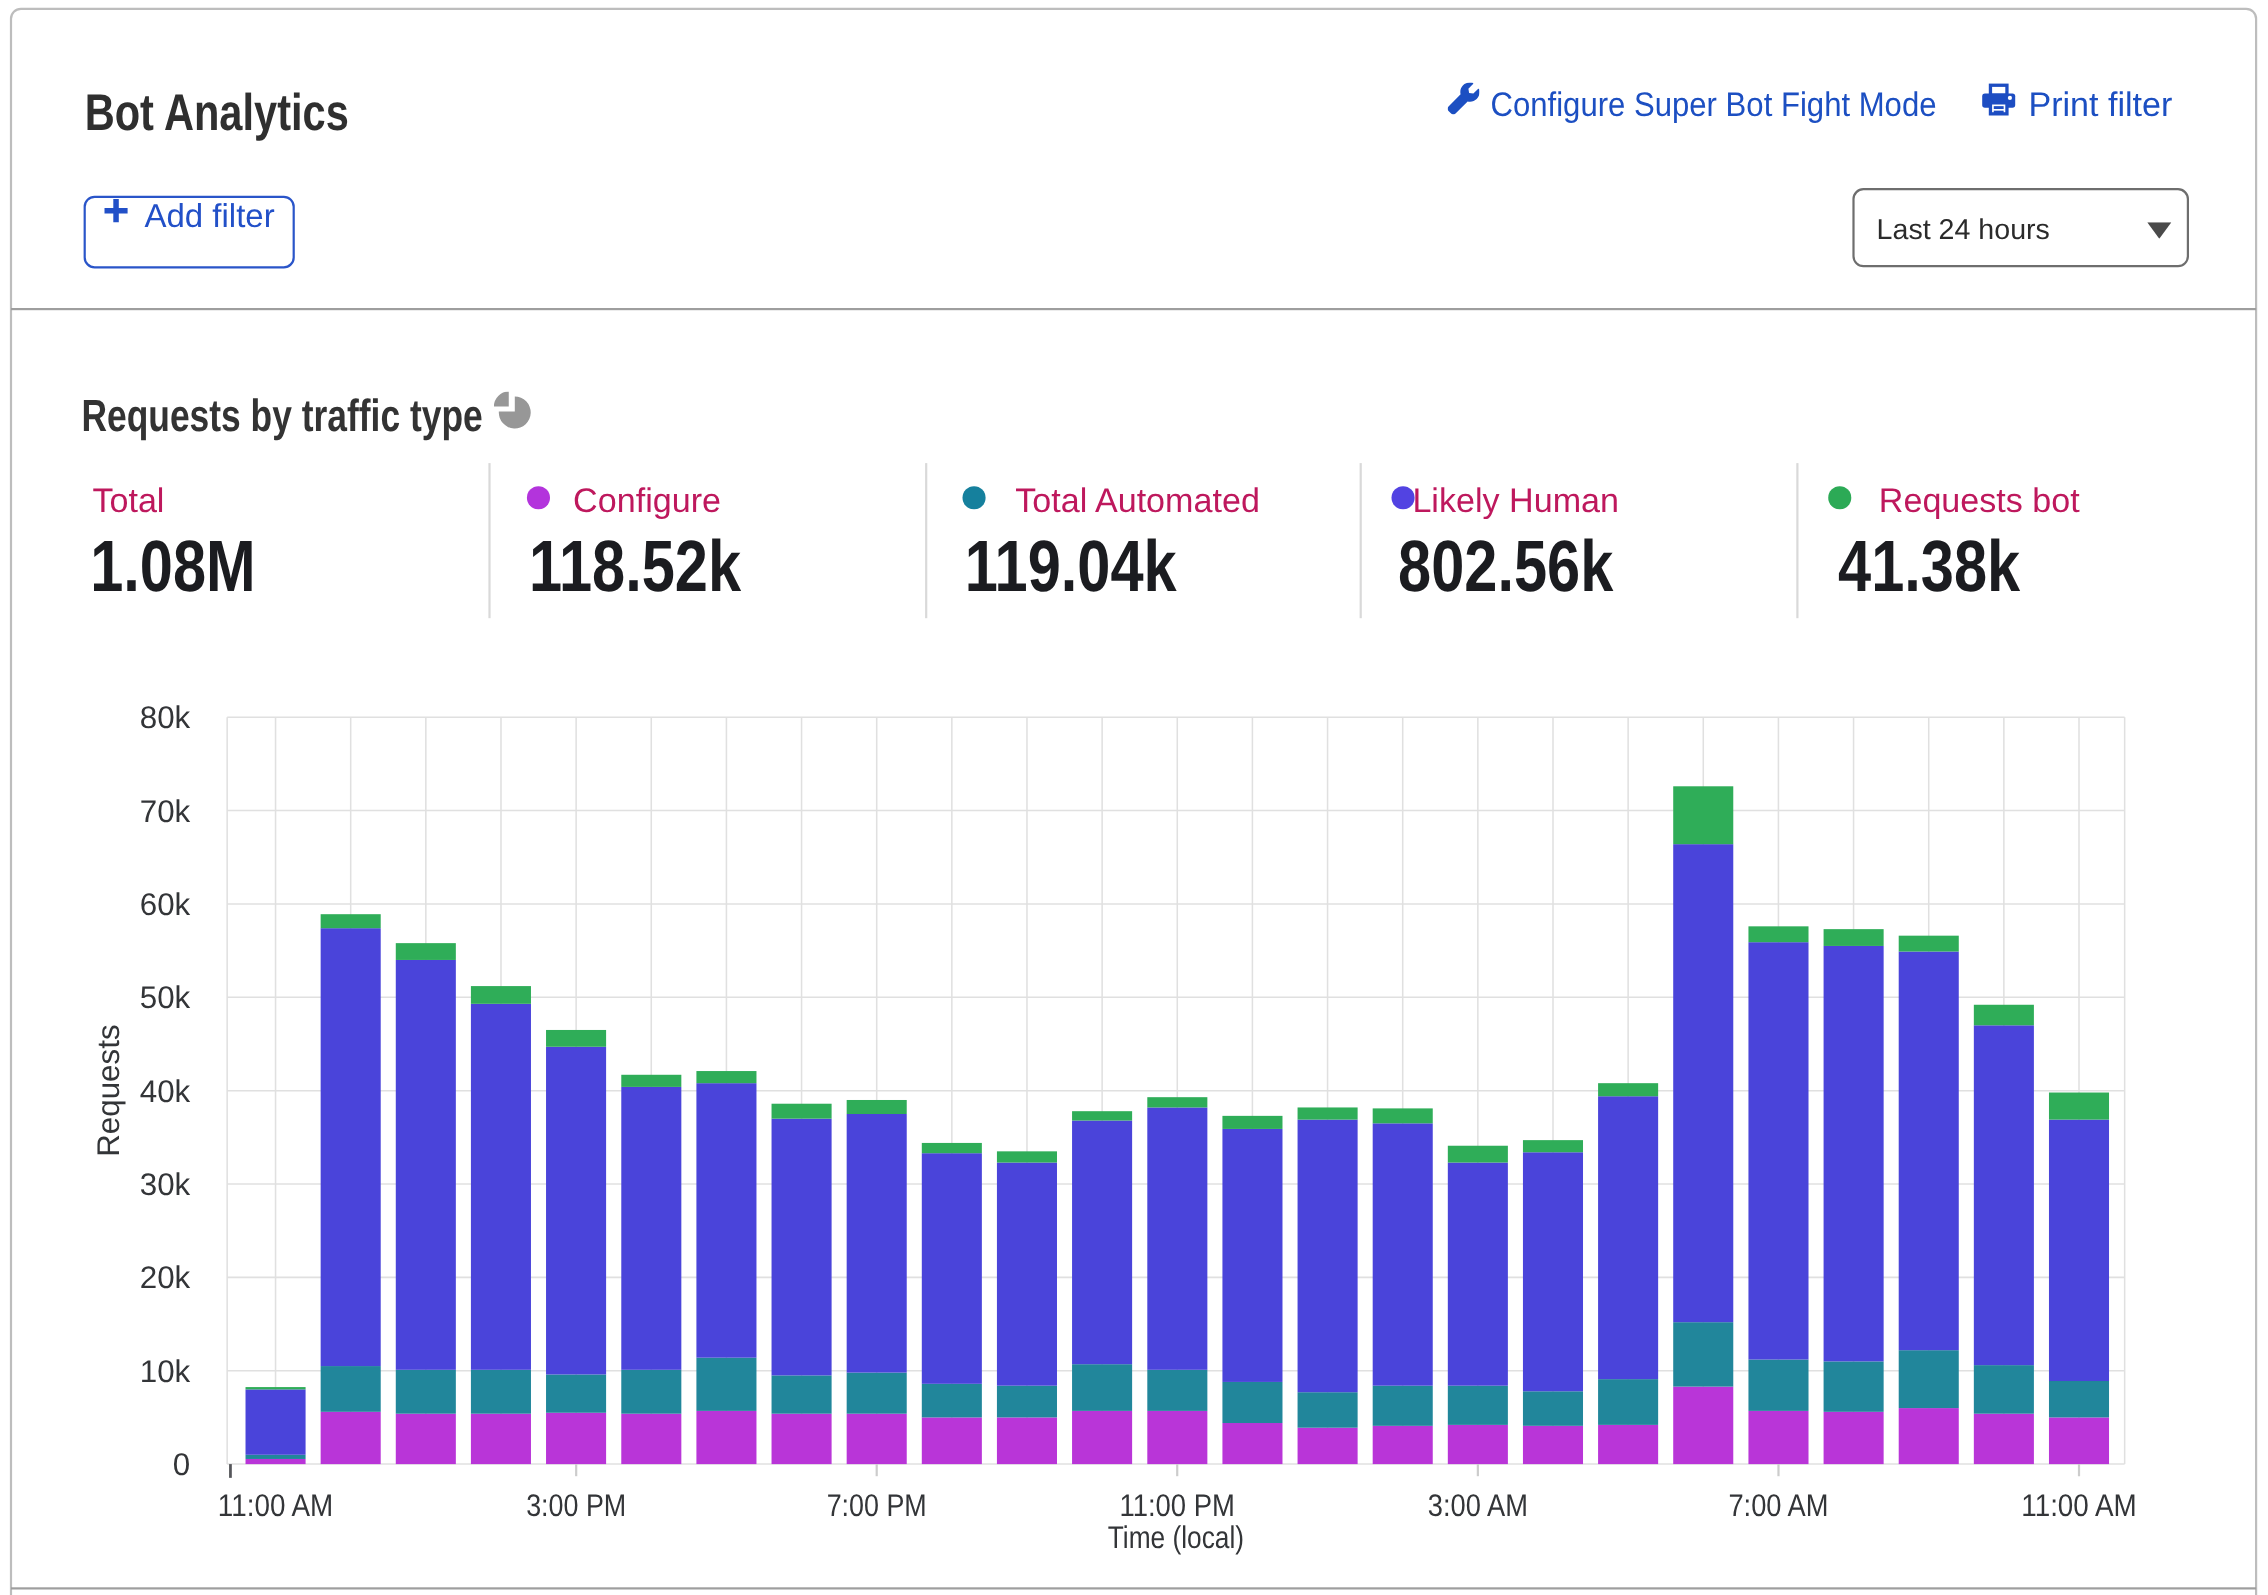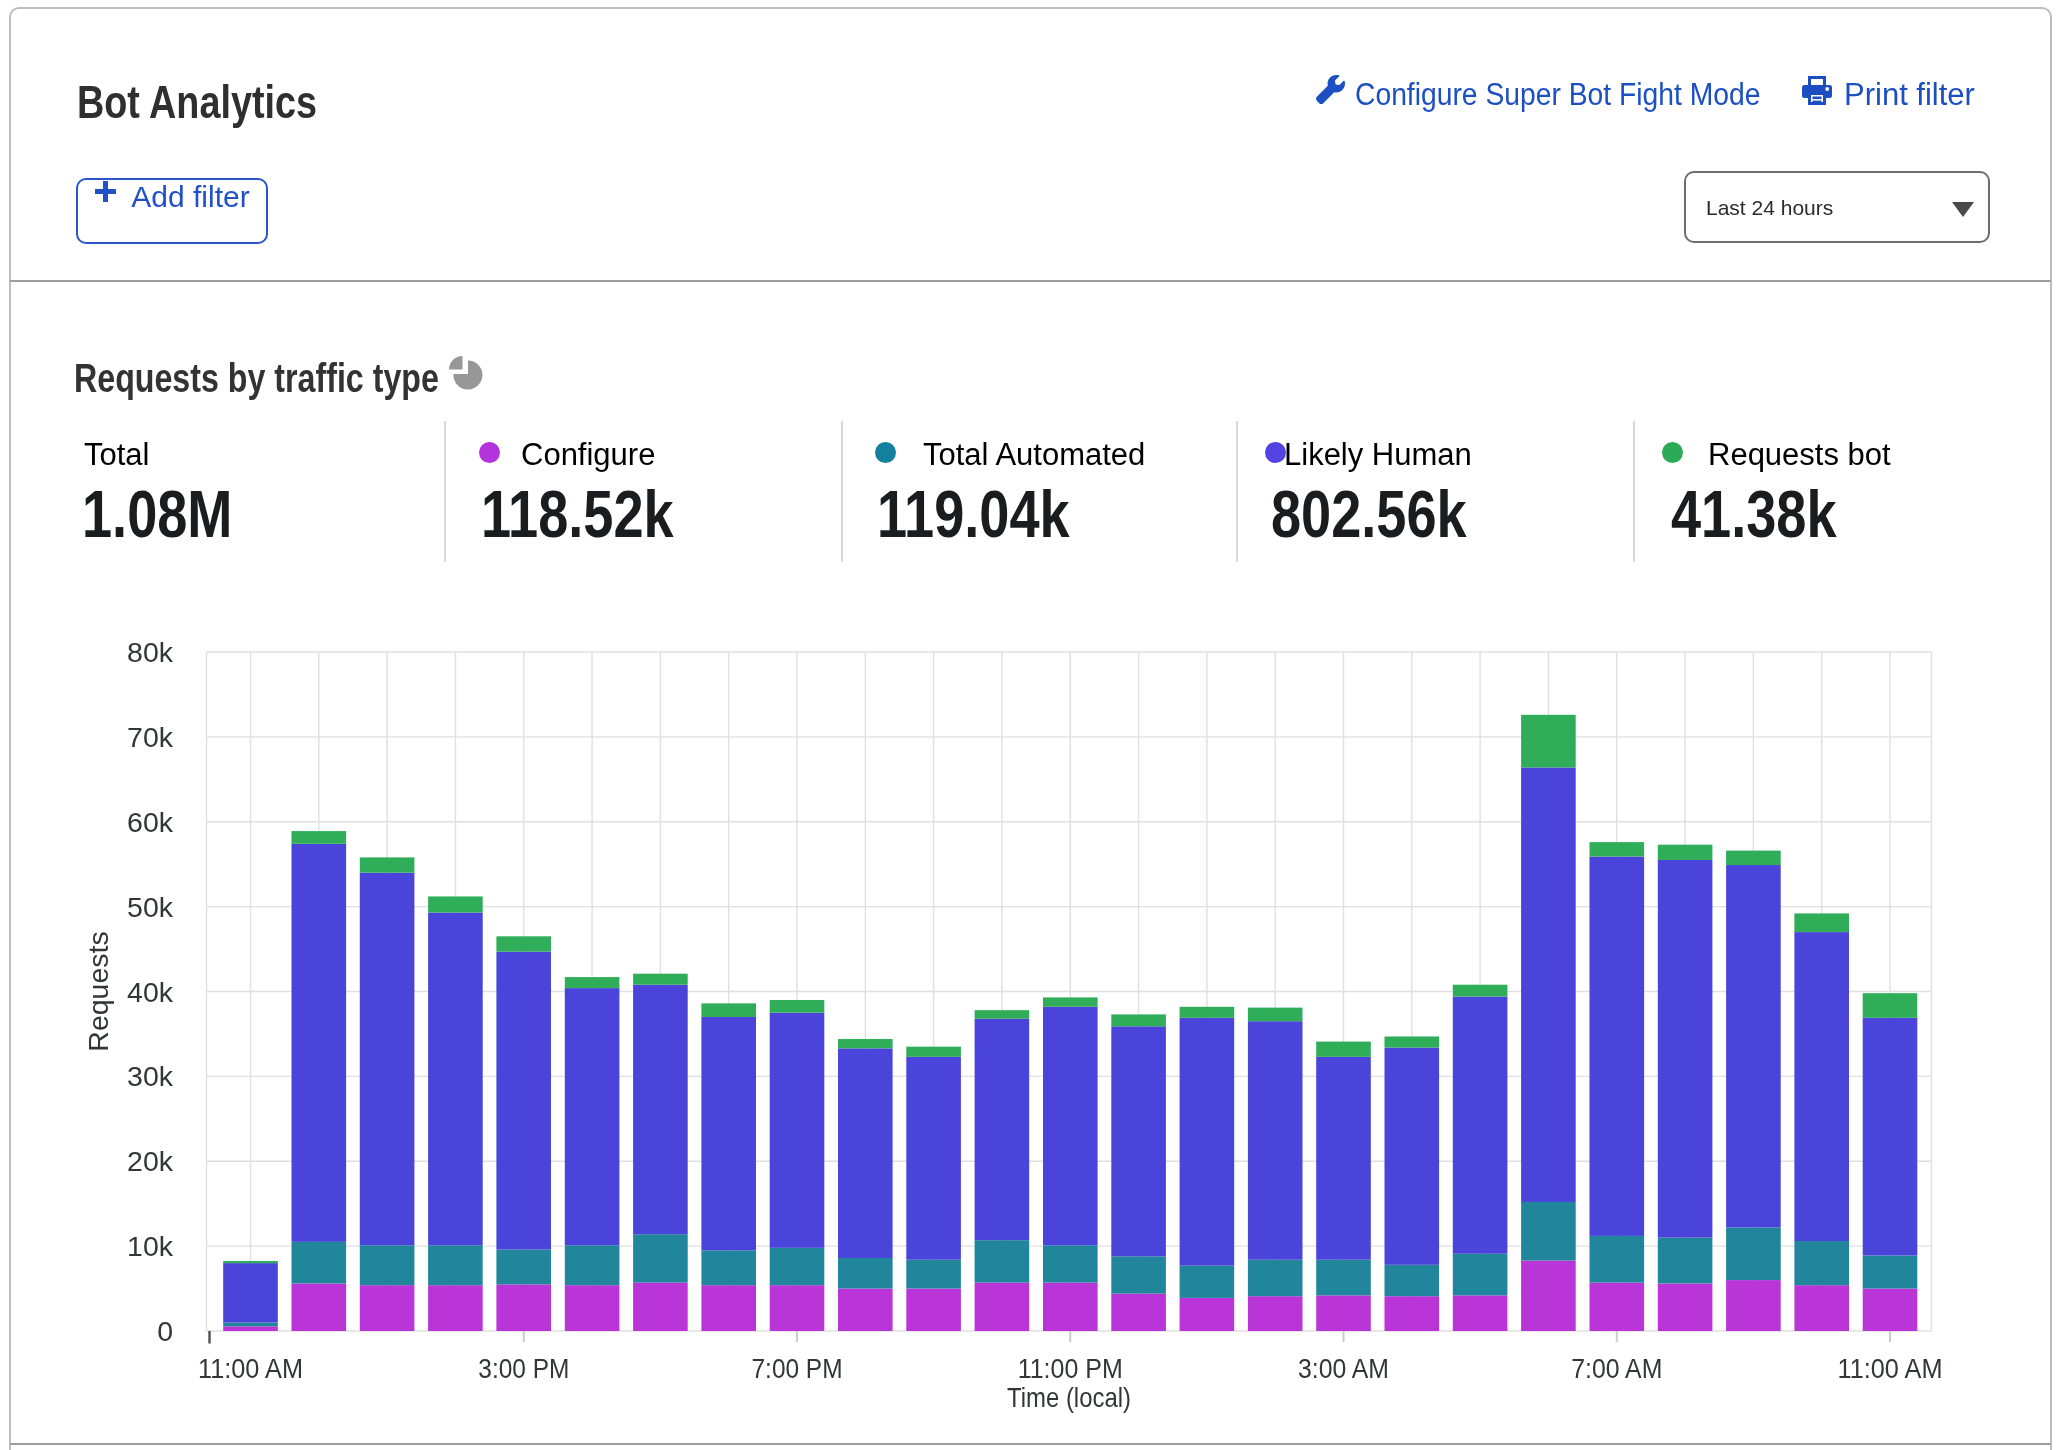--- a/index.html
+++ b/index.html
@@ -4,23 +4,23 @@
 * { margin:0; padding:0; box-sizing:border-box; }
 html,body { width:2062px; height:1450px; background:#fff; font-family:"Liberation Sans", sans-serif; overflow:hidden; }
 .abs { position:absolute; }
 .card { position:absolute; left:9px; top:7px; width:2043px; height:1600px; border:2px solid #bdbdbd; border-radius:10px; }
 .divider { position:absolute; left:10px; width:2041px; height:2px; background:#9e9e9e; }
 .title { left:77px; top:74px; font-size:47px; font-weight:700; color:#2f2f2f; transform:scaleX(.804); transform-origin:0 50%; }
 .link { font-size:31px; color:#1c4fc2; }
 .btn { left:76px; top:178px; width:192px; height:66px; border:2.5px solid #2a55c9; border-radius:10px; display:flex; align-items:flex-start; justify-content:center; gap:14px; }
 .btn span { font-size:30px; color:#2250c8; }
 .select { left:1684px; top:171px; width:306px; height:72px; border:2px solid #6e6e6e; border-radius:10px; }
-.select span { position:absolute; left:20px; top:0; line-height:70px; font-size:21px; color:#2b2b2b; }
+.select span { position:absolute; left:20px; top:0; line-height:70px; font-size:26px; color:#2b2b2b; }
 .h2 { left:74px; top:355px; font-size:41px; font-weight:700; color:#333; transform:scaleX(.785); transform-origin:0 50%; }
-.slabel { font-size:31px; color:#000000; top:437px;text-align:center; }
+.slabel { font-size:31px; color:#be185d; top:437px;text-align:center; }
 .sval { font-size:66px; font-weight:700; color:#1b1c20; top:476px; transform:scaleX(.82); transform-origin:0 50%; }
 .sep { position:absolute; top:421px; width:2px; height:141px; background:#d9d9d9; }
 .dot { position:absolute; width:21px; height:21px; border-radius:50%; top:442px; }
 </style></head>
 <body>
 <div class="card"></div>
 <div class="divider" style="top:280px"></div>
 <div class="divider" style="top:1443px"></div>
 
 <div class="abs title">Bot Analytics</div>

